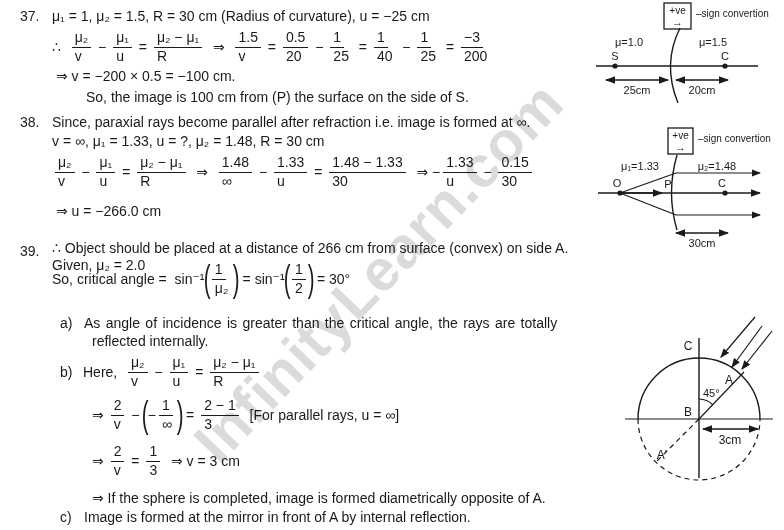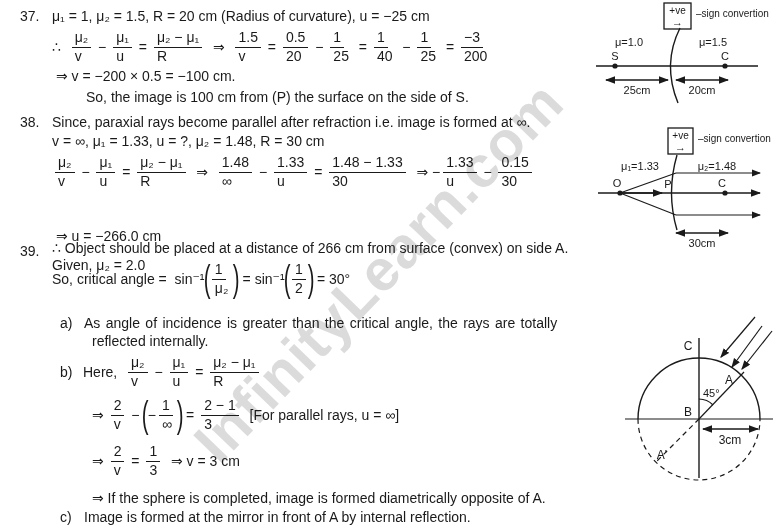--- a/index.html
+++ b/index.html
@@ -16,21 +16,21 @@
   .big{font-size:37px;line-height:.85;transform:scaleX(.55);display:inline-block;margin:0 -4px;}
   .diag{position:absolute;z-index:2;}
   svg text{font-family:"Liberation Sans","DejaVu Sans",sans-serif;fill:#1a1a1a;}
 </style>
 </head>
 <body>
 
 <div class="wm">InfinityLearn.com</div>
 
 <div class="line" style="left:20px;top:8px;">37.</div>
-<div class="line" style="left:52px;top:8px;">μ₁ = 1, μ₂ = 1.5, R = 20 cm (Radius of curvature), u = −25 cm</div>
+<div class="line" style="left:52px;top:8px;">μ₁ = 1, μ₂ = 1.5, R = 30 cm (Radius of curvature), u = −25 cm</div>
 <div class="eqrow" style="left:52px;top:30px;"><span class="tk">∴  </span><span class="frac"><span class="fnum">μ₂</span><span class="fden">v</span></span><span class="tk"> − </span><span class="frac"><span class="fnum">μ₁</span><span class="fden">u</span></span><span class="tk"> = </span><span class="frac"><span class="fnum">μ₂ − μ₁</span><span class="fden">R</span></span><span class="tk">  ⇒  </span><span class="frac"><span class="fnum">1.5</span><span class="fden">v</span></span><span class="tk"> = </span><span class="frac"><span class="fnum">0.5</span><span class="fden">20</span></span><span class="tk"> − </span><span class="frac"><span class="fnum">1</span><span class="fden">25</span></span><span class="tk"> = </span><span class="frac"><span class="fnum">1</span><span class="fden">40</span></span><span class="tk"> − </span><span class="frac"><span class="fnum">1</span><span class="fden">25</span></span><span class="tk"> = </span><span class="frac"><span class="fnum">−3</span><span class="fden">200</span></span></div>
 <div class="line" style="left:56px;top:68px;">⇒ v = −200 × 0.5 = −100 cm.</div>
 <div class="line" style="left:52px;top:89px;margin-left:34px;">So, the image is 100 cm from (P) the surface on the side of S.</div>
 
 <svg class="diag" style="left:588px;top:0;" width="196" height="104" viewBox="0 0 196 104">
   <defs>
     <marker id="ae37" markerWidth="8" markerHeight="7" refX="7" refY="3" orient="auto">
         <path d="M0,0 L8,3 L0,6 z" fill="#1a1a1a"></path>
       </marker>
     <marker id="as37" markerWidth="8" markerHeight="7" refX="7" refY="3" orient="auto-start-reverse">
@@ -52,21 +52,21 @@
   <line x1="18" y1="80" x2="80" y2="80" stroke="#1a1a1a" stroke-width="1.3" marker-start="url(#as37)" marker-end="url(#ae37)"></line>
   <text x="49" y="94" font-size="11" text-anchor="middle">25cm</text>
   <line x1="88" y1="80" x2="140" y2="80" stroke="#1a1a1a" stroke-width="1.3" marker-start="url(#as37)" marker-end="url(#ae37)"></line>
   <text x="114" y="94" font-size="11" text-anchor="middle">20cm</text>
 </svg>
 
 <div class="line" style="left:20px;top:114px;">38.</div>
 <div class="line" style="left:52px;top:114px;">Since, paraxial rays become parallel after refraction i.e. image is formed at ∞.</div>
 <div class="line" style="left:52px;top:133px;">v = ∞, μ₁ = 1.33, u = ?, μ₂ = 1.48, R = 30 cm</div>
 <div class="eqrow" style="left:52px;top:155px;"><span class="frac"><span class="fnum">μ₂</span><span class="fden">v</span></span><span class="tk"> − </span><span class="frac"><span class="fnum">μ₁</span><span class="fden">u</span></span><span class="tk"> = </span><span class="frac"><span class="fnum">μ₂ − μ₁</span><span class="fden">R</span></span><span class="tk">  ⇒  </span><span class="frac"><span class="fnum">1.48</span><span class="fden">∞</span></span><span class="tk"> − </span><span class="frac"><span class="fnum">1.33</span><span class="fden">u</span></span><span class="tk"> = </span><span class="frac"><span class="fnum">1.48 − 1.33</span><span class="fden">30</span></span><span class="tk">  ⇒ −</span><span class="frac"><span class="fnum">1.33</span><span class="fden">u</span></span><span class="tk"> − </span><span class="frac"><span class="fnum">0.15</span><span class="fden">30</span></span></div>
-<div class="line" style="left:56px;top:203px;margin-top:25px;">⇒ u = −266.0 cm</div>
+<div class="line" style="left:56px;top:203px;">⇒ u = −266.0 cm</div>
 <div class="line" style="left:52px;top:224px;margin-top:16px;">∴ Object should be placed at a distance of 266 cm from surface (convex) on side A.</div>
 
 <svg class="diag" style="left:588px;top:126px;" width="196" height="130" viewBox="0 0 196 130">
   <defs>
     <marker id="ae38" markerWidth="8" markerHeight="7" refX="7" refY="3" orient="auto">
         <path d="M0,0 L8,3 L0,6 z" fill="#1a1a1a"></path>
       </marker>
     <marker id="as38" markerWidth="8" markerHeight="7" refX="7" refY="3" orient="auto-start-reverse">
         <path d="M0,0 L8,3 L0,6 z" fill="#1a1a1a"></path>
       </marker>

